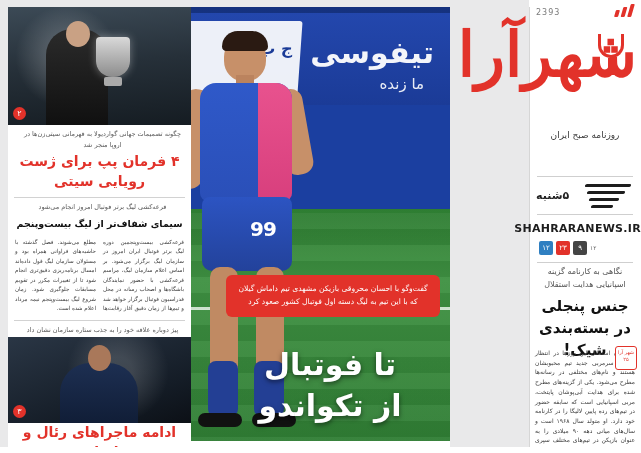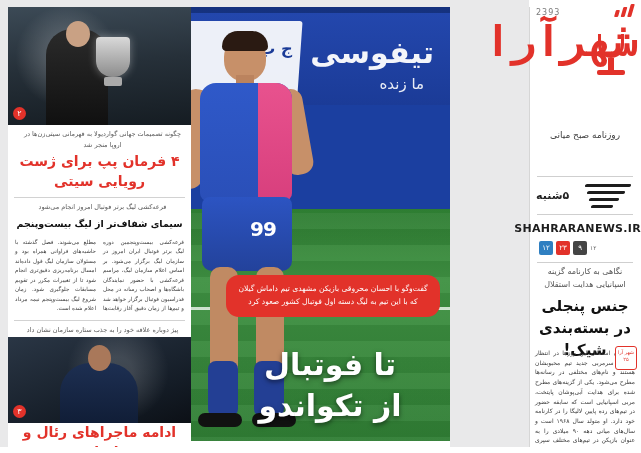--- a/index.html
+++ b/index.html
@@ -61,22 +61,22 @@
 
   .logo-wrap {
     position: absolute;
     top: 18px; right: 0; width: 112px; height: 145px;
   }
   .logo-shahr {
     position: absolute;
     top: 6px; right: 4px;
     width: 104px;
     text-align: center;
-    font-family: Liberation Mono, monospace;
-    font-size: 42px;
+    font-family: Liberation Serif, serif;
+    font-size: 62px;
     font-weight: bold;
     color: #e2322a;
     line-height: 1;
     letter-spacing: -2px;
   }
   .logo-trophy {
     position: absolute;
     top: 16px; right: 8px;
     width: 44px; height: 52px;
   }
@@ -424,21 +424,21 @@
   .caption-box {
     position: absolute;
     right: 10px; top: 268px;
     width: 214px;
     background: #e2322a;
     color: #fff;
     padding: 7px 9px 8px 9px;
     font-size: 7.6px;
     line-height: 1.75;
     text-align: center;
-    border-radius: 13px;
+    border-radius: 6px;
   }
   .main-headline {
     position: absolute;
     right: 14px; top: 338px;
     width: 212px;
     text-align: center;
     color: #ffffff;
     font-size: 30px;
     font-weight: bold;
     line-height: 1.35;
@@ -557,21 +557,21 @@
     </div>
     <div class="mast-num">2393</div>
 
     <div class="logo-wrap">
       <div class="logo-shahr">شهرآرا</div>
       <div class="logo-trophy">
         <div class="cup"></div>
           <div class="stem"></div>
           <div class="base"></div>
       </div>
-      <div class="logo-sub">روزنامه صبح میانی</div>
+      <div class="logo-sub">روزنامه صبح ایران</div>
     </div>
 
     <div class="mast-divider" style="top:176px;"></div>
 
     <div class="mast-stripes">
       <span class="s" style="width:46px; right:0; top:2px;"></span>
       <span class="s" style="width:38px; right:6px; top:9px;"></span>
       <span class="s" style="width:30px; right:12px; top:16px;"></span>
       <span class="s" style="width:22px; right:18px; top:23px;"></span>
     </div>

